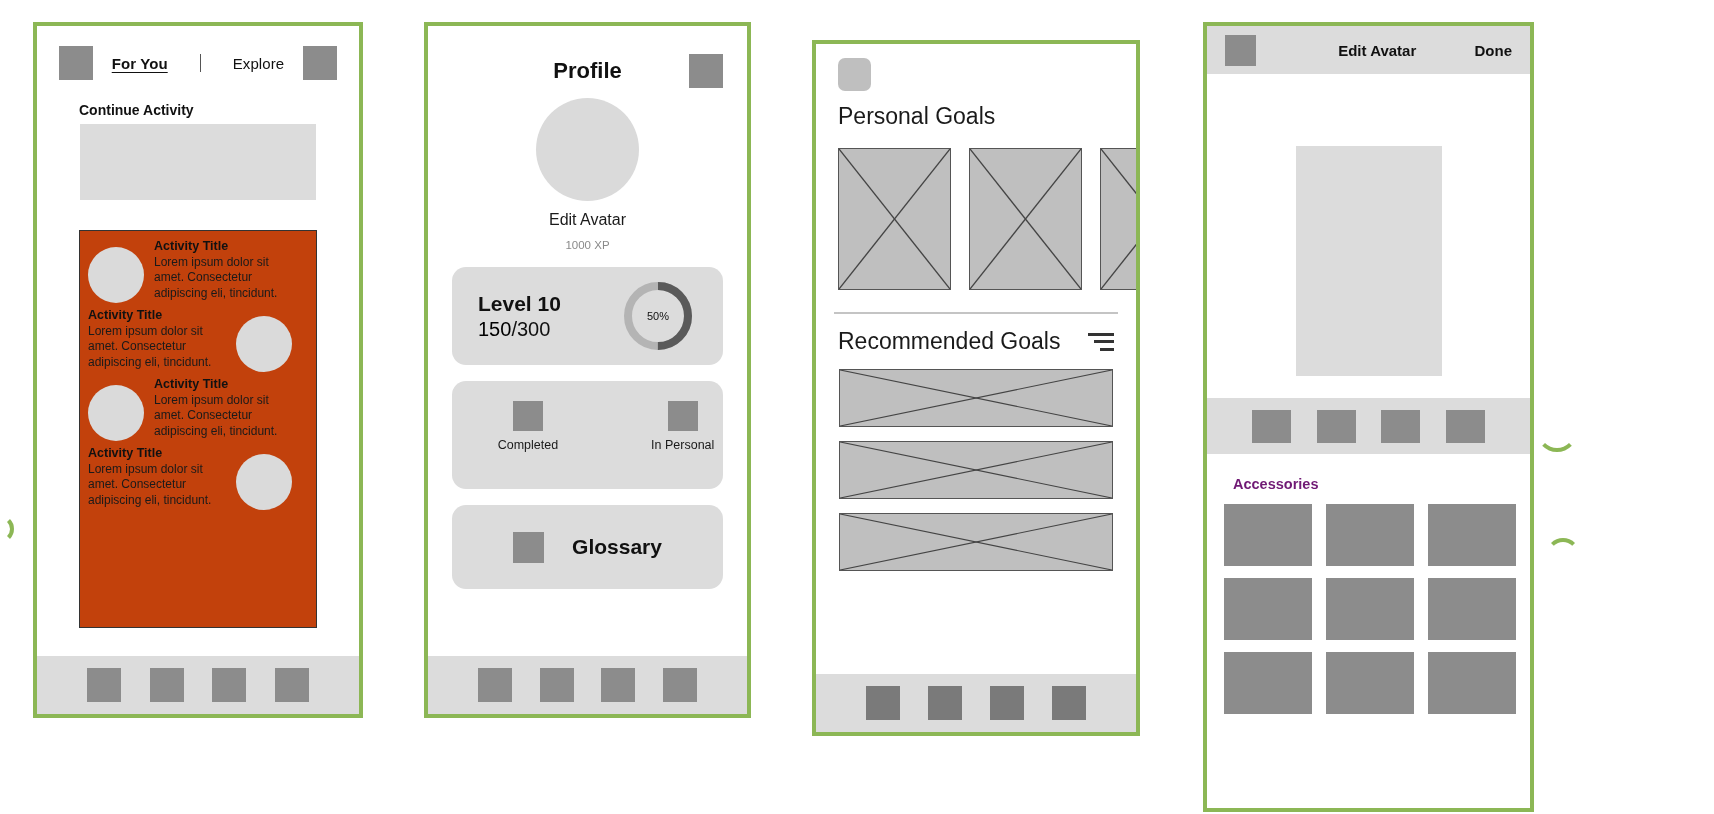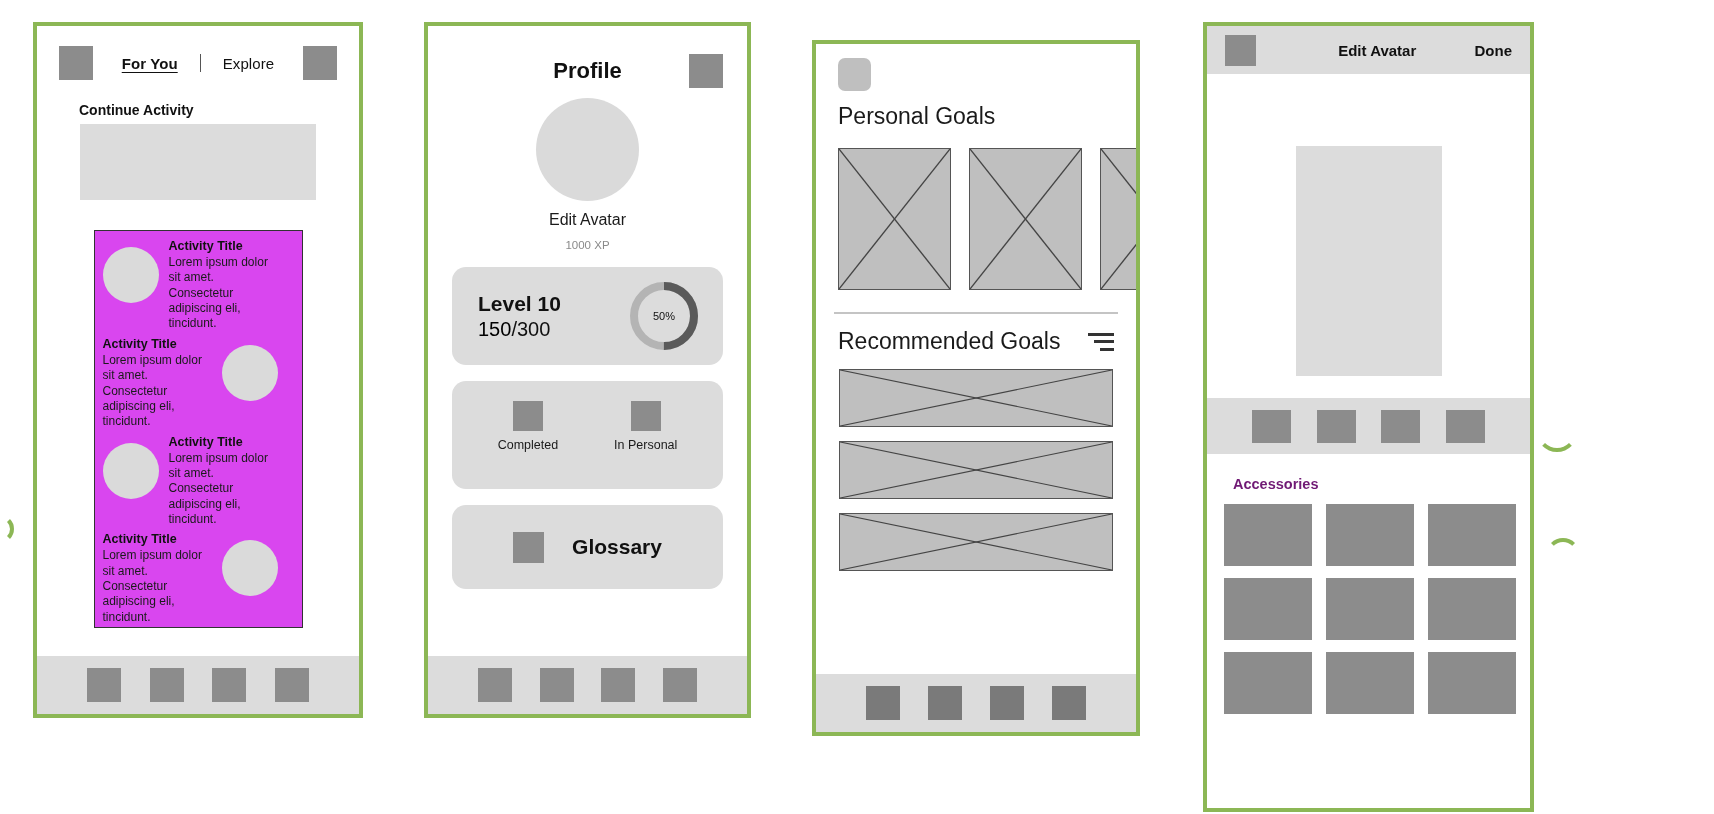--- a/index.html
+++ b/index.html
@@ -30,40 +30,40 @@
 
   
   .s1-header {
     display: flex; align-items: center;
     padding: 20px 22px 0 22px;
     gap: 0;
   }
   .s1-header .icon-sq { width: 34px; height: 34px; flex: 0 0 auto; }
   .s1-tabs {
     flex: 1 1 auto; display: flex; align-items: center;
-    justify-content: center; gap: 22px;
+    justify-content: center; gap: 32px;
   }
   .s1-tab {
     font-size: 15px; color: #111; letter-spacing: .1px;
   }
   .s1-tab.active { font-weight: bold; text-decoration: underline; text-underline-offset: 3px; }
   .s1-tab-sep { width: 1px; height: 18px; background: #555; }
 
   .s1-section-title {
     font-size: 14px; font-weight: bold; color: #111;
     margin: 22px 0 6px 42px;
   }
   .s1-hero {
     margin: 0 auto; width: 236px; height: 76px;
     background: #dcdcdc;
   }
   .s1-list {
     margin: 30px auto 0 auto;
-    width: 209px; height: 398px;
-    border: 1px solid #333; background: #d946ef;
+    width: 238px; height: 398px;
+    border: 1px solid #333; background: #c2410c;
     padding: 8px 24px 0 8px;
   }
   .s1-item { display: flex; align-items: flex-start; gap: 10px; margin-bottom: 5px; }
   .s1-item.rev { flex-direction: row-reverse; }
   .s1-item .av { width: 56px; height: 56px; flex: 0 0 auto; margin-top: 8px; }
   .s1-item .txt { flex: 1 1 auto; }
   .s1-item.rev .txt { text-align: left; }
   .s1-it-title { font-size: 12.5px; font-weight: bold; color: #111; margin-bottom: 2px; }
   .s1-it-body { font-size: 12px; line-height: 1.28; color: #1a1a1a; }
 
@@ -79,38 +79,38 @@
   .s2-title { text-align: center; font-size: 22px; font-weight: bold; color:#111; margin-top: 32px; }
   .s2-badge { position: absolute; right: 24px; top: 28px; width: 34px; height: 34px; }
   .s2-avatar { width: 103px; height: 103px; margin: 14px auto 0 auto; }
   .s2-edit { text-align: center; font-size: 16px; color: #1a1a1a; margin-top: 10px; }
   .s2-xp   { text-align: center; font-size: 11.5px; color: #8a8a8a; margin-top: 10px; }
 
   .s2-card {
     margin: 16px auto 0 auto; width: 271px;
     background: #dcdcdc; border-radius: 14px;
   }
-  .s2-card.level { height: 98px; display:flex; align-items:center; padding: 0 22px 0 26px; }
+  .s2-card.level { height: 98px; display:flex; align-items:center; padding: 0 28px 0 26px; }
   .lvl-left { flex: 1 1 auto; }
   .lvl-name { font-size: 21px; font-weight: bold; color:#111; }
   .lvl-xp { font-size: 20px; color:#111; margin-top: 2px; }
   .lvl-xp .cur { color: #000000; }
 
   .ring-wrap { position: relative; width: 74px; height: 74px; flex: 0 0 auto; }
   .ring-wrap svg { display:block; }
   .ring-label {
     position: absolute; inset: 0;
     display:flex; align-items:center; justify-content:center;
     font-size: 11px; color: #111;
   }
 
   .s2-card.goals { height: 108px; padding-top: 10px; }
   .goals-title { text-align:center; font-size: 19px; font-weight: bold; color:#111; }
   .goals-row { display:flex; justify-content: center; gap: 56px; margin-top: 10px; }
-  .goal-col { text-align: right; }
+  .goal-col { text-align: right; margin-left: 37px; }
   .goal-col .sq { width: 30px; height: 30px; margin: 0 auto 7px auto; }
   .goal-col .lbl { font-size: 12.5px; color: #1a1a1a; }
 
   .s2-card.glossary { height: 84px; display:flex; align-items:center; justify-content:center; gap: 28px; }
   .glossary-sq { width: 31px; height: 31px; }
   .glossary-txt { font-size: 21px; font-weight: bold; color:#111; }
 
   
   .s3-icon { width: 33px; height: 33px; border-radius: 7px; margin: 14px 0 0 22px; }
   .s3-h1 { font-size: 23px; color:#1a1a1a; margin: 12px 0 0 22px; }

